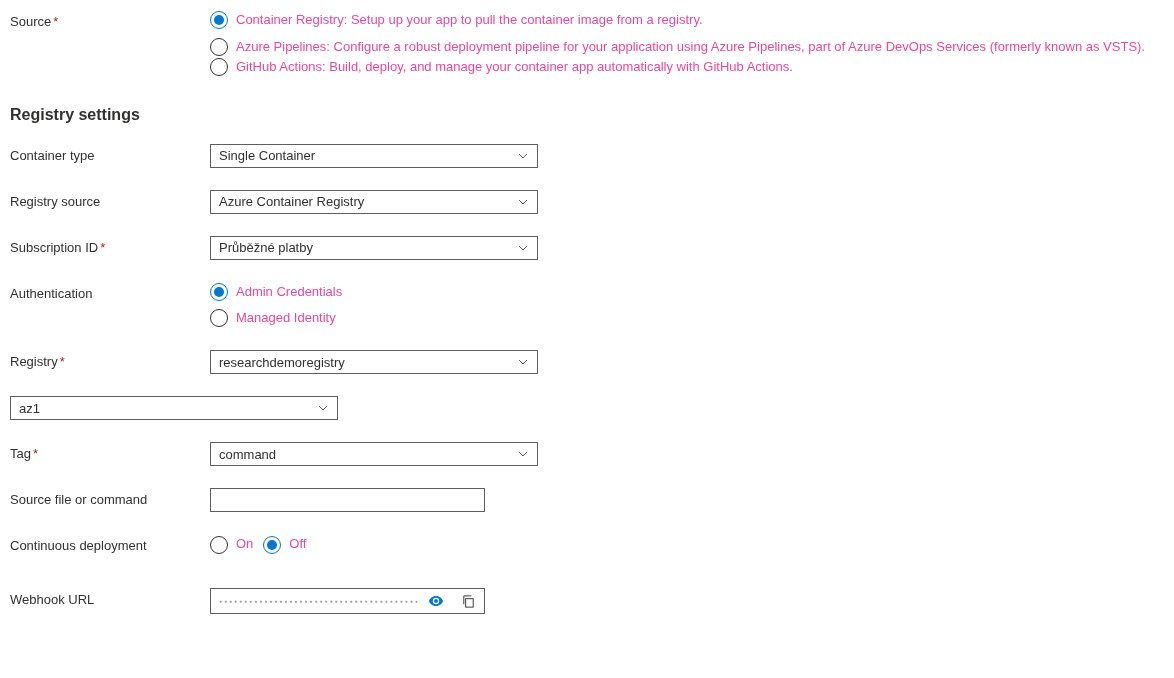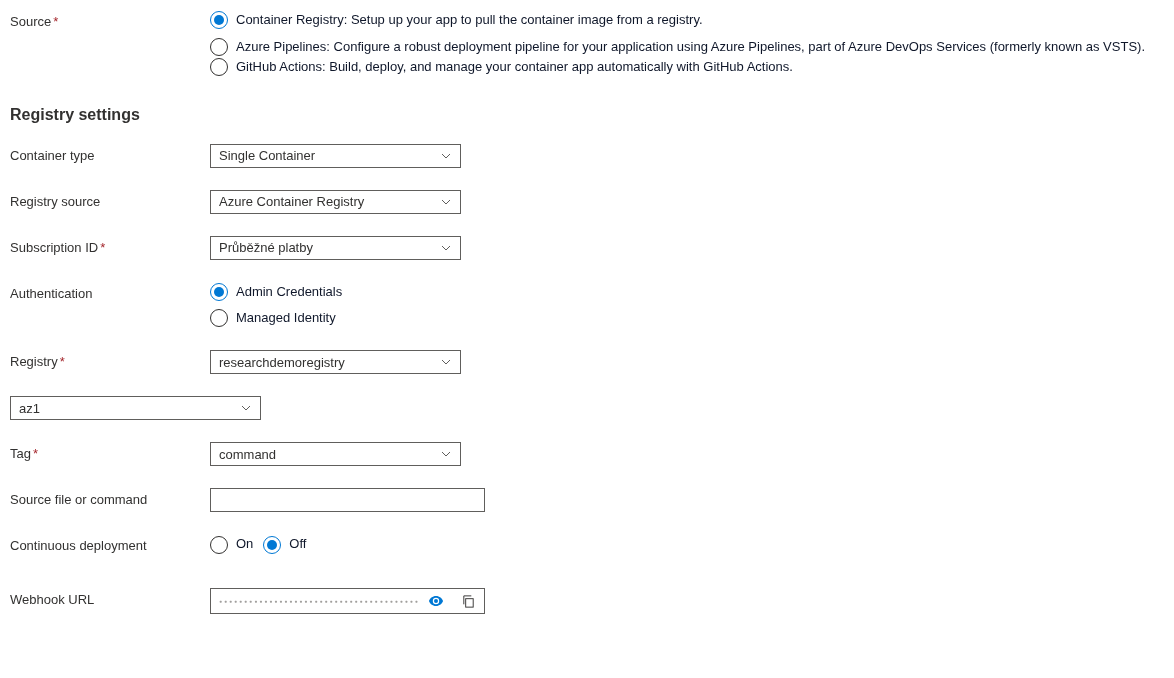--- a/index.html
+++ b/index.html
@@ -57,33 +57,33 @@
       height: 10px;
       background: #0078d4;
       border-radius: 50%;
       display: none;
     }
     .radio-circle.selected .radio-dot {
       display: block;
     }
     .radio-label {
       font-size: 13px;
-      color: #0f172a;
+      color: #ec4899;
       line-height: 1.45;
       padding-top: 1px;
       max-width: 930px;
     }
     .section-title {
       font-weight: 600;
       font-size: 16px;
       margin-bottom: 20px;
       margin-top: 18px;
     }
     .select-box {
-      width: 251px;
+      width: 328px;
       height: 24px;
       border: 1px solid #605e5c;
       background: #fff;
       display: flex;
       align-items: center;
       justify-content: space-between;
       padding: 0 8px;
       cursor: pointer;
       font-size: 13px;
       color: #323130;

